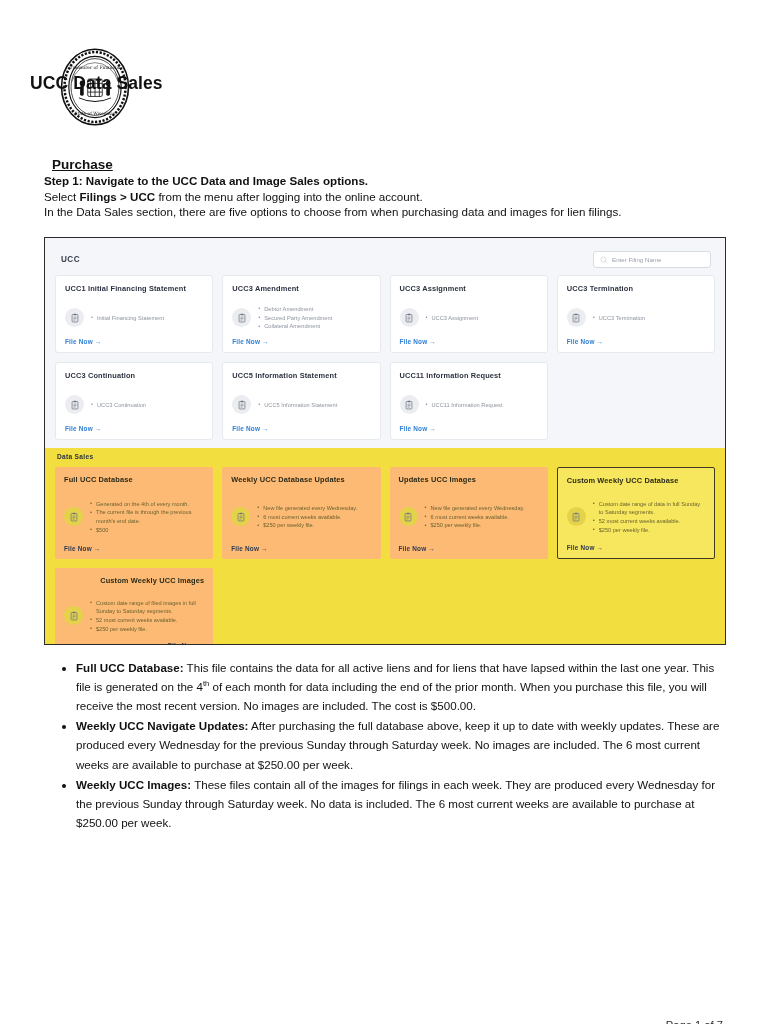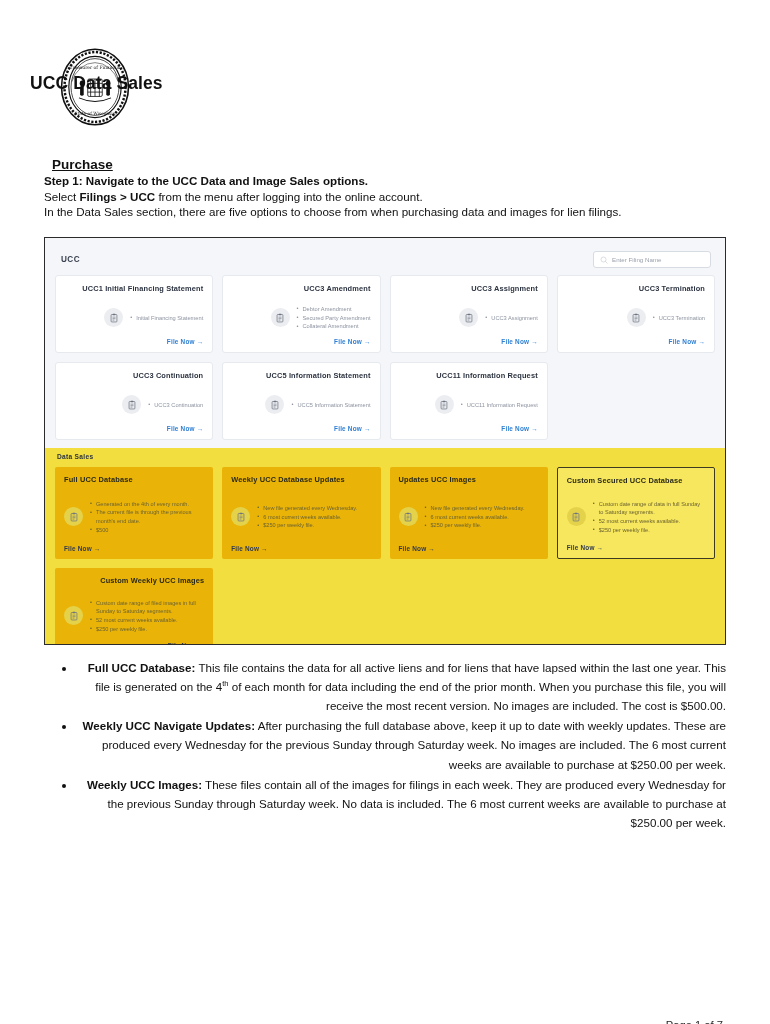--- a/index.html
+++ b/index.html
@@ -82,21 +82,20 @@
     padding: 0 2px;
   }
   .card {
     background: #ffffff;
     border: 1px solid #e6e9ee;
     border-radius: 3px;
     padding: 8px 9px 7px 9px;
     height: 78px;
     display: flex; flex-direction: column;
     position: relative;
-    align-items: flex-end;
   }
   .card-title {
     font-size: 7.4px; font-weight: bold; color: #2c3340;
     letter-spacing: .15px; margin-bottom: 5px;
   }
   .card-mid { display: flex; align-items: center; gap: 7px; flex: 1; }
   .icon-circle {
     width: 19px; height: 19px; border-radius: 50%;
     background: #ebedf1;
     display: flex; align-items: center; justify-content: center;
@@ -126,38 +125,38 @@
   .band-label {
     font-size: 6.6px; font-weight: bold; color: #2c3340;
     padding: 5px 2px 7px 2px; letter-spacing: .3px;
   }
   .ds-grid {
     display: grid;
     grid-template-columns: repeat(4, 1fr);
     gap: 9px;
   }
   .ds-card {
-    background: #eab308;
+    background: #fdba74;
     border-radius: 2px;
     padding: 8px 9px 7px 9px;
     height: 92px;
     display: flex; flex-direction: column;
   }
   .ds-card.selected { border: 1.4px solid #3d3a20; background: #f7e75e; }
   .ds-card .card-title { color: #2a2a18; }
   .ds-card .icon-circle { background: #e4d24a; }
   .ds-card .bullets li { color: #6b6331; font-size: 5.6px; }
   .ds-card .file-now { color: #2f3a52; }
   .ds-grid.second { margin-top: 9px; }
   .ds-grid.second .ds-card { height: 88px; align-items: flex-end; }
   .ds-spacer { visibility: hidden; }
 
   
   .notes { padding: 0 44px 0 44px; margin-top: 13px; }
-  .notes ul { margin: 0; padding-left: 32px; text-align: right; }
+  .notes ul { margin: 0; padding-left: 32px; }
   .notes li {
     font-size: 11.6px; line-height: 1.65;
     margin-bottom: 1px;
   }
   .notes li b { font-weight: bold; }
   sup { font-size: 7.5px; vertical-align: super; }
 
   .footer {
     position: absolute; right: 47px; bottom: 40px;
     font-size: 11.2px; color: #2b2b2b;
@@ -405,21 +404,21 @@
                   </div>
                   <ul class="bullets">
                     <li>New file generated every Wednesday.</li>
                     <li>6 most current weeks available.</li>
                     <li>$250 per weekly file.</li>
                   </ul>
                 </div>
                 <div class="file-now">File Now →</div>
               </div>
               <div class="ds-card selected">
-                <div class="card-title">Custom Secured UCC Database</div>
+                <div class="card-title">Custom Weekly UCC Database</div>
                 <div class="card-mid">
                   <div class="icon-circle">
                     <svg viewBox="0 0 24 24">
                       <rect x="5" y="3.5" width="14" height="18" rx="2" fill="none" stroke="#6e7480" stroke-width="1.8"></rect>
                       <rect x="9" y="1.5" width="6" height="4" rx="1.2" fill="#6e7480"></rect>
                       <line x1="8.5" y1="10" x2="15.5" y2="10" stroke="#6e7480" stroke-width="1.5"></line>
                       <line x1="8.5" y1="13.5" x2="15.5" y2="13.5" stroke="#6e7480" stroke-width="1.5"></line>
                       <line x1="8.5" y1="17" x2="13" y2="17" stroke="#6e7480" stroke-width="1.5"></line>
                     </svg>
                   </div>

